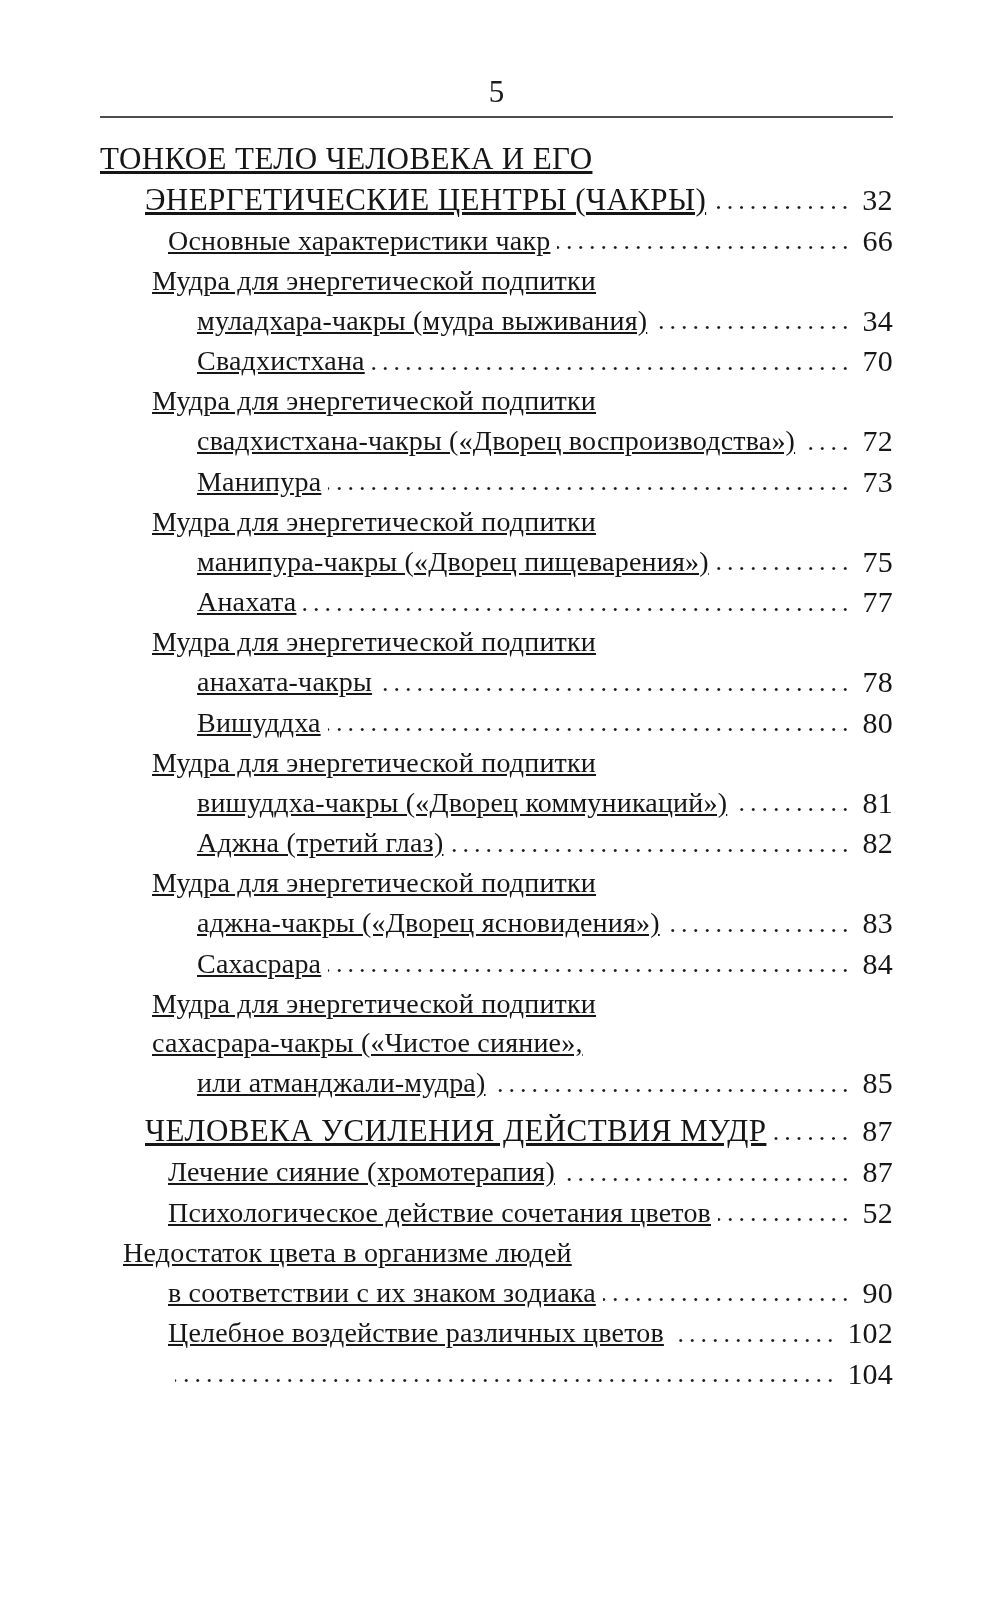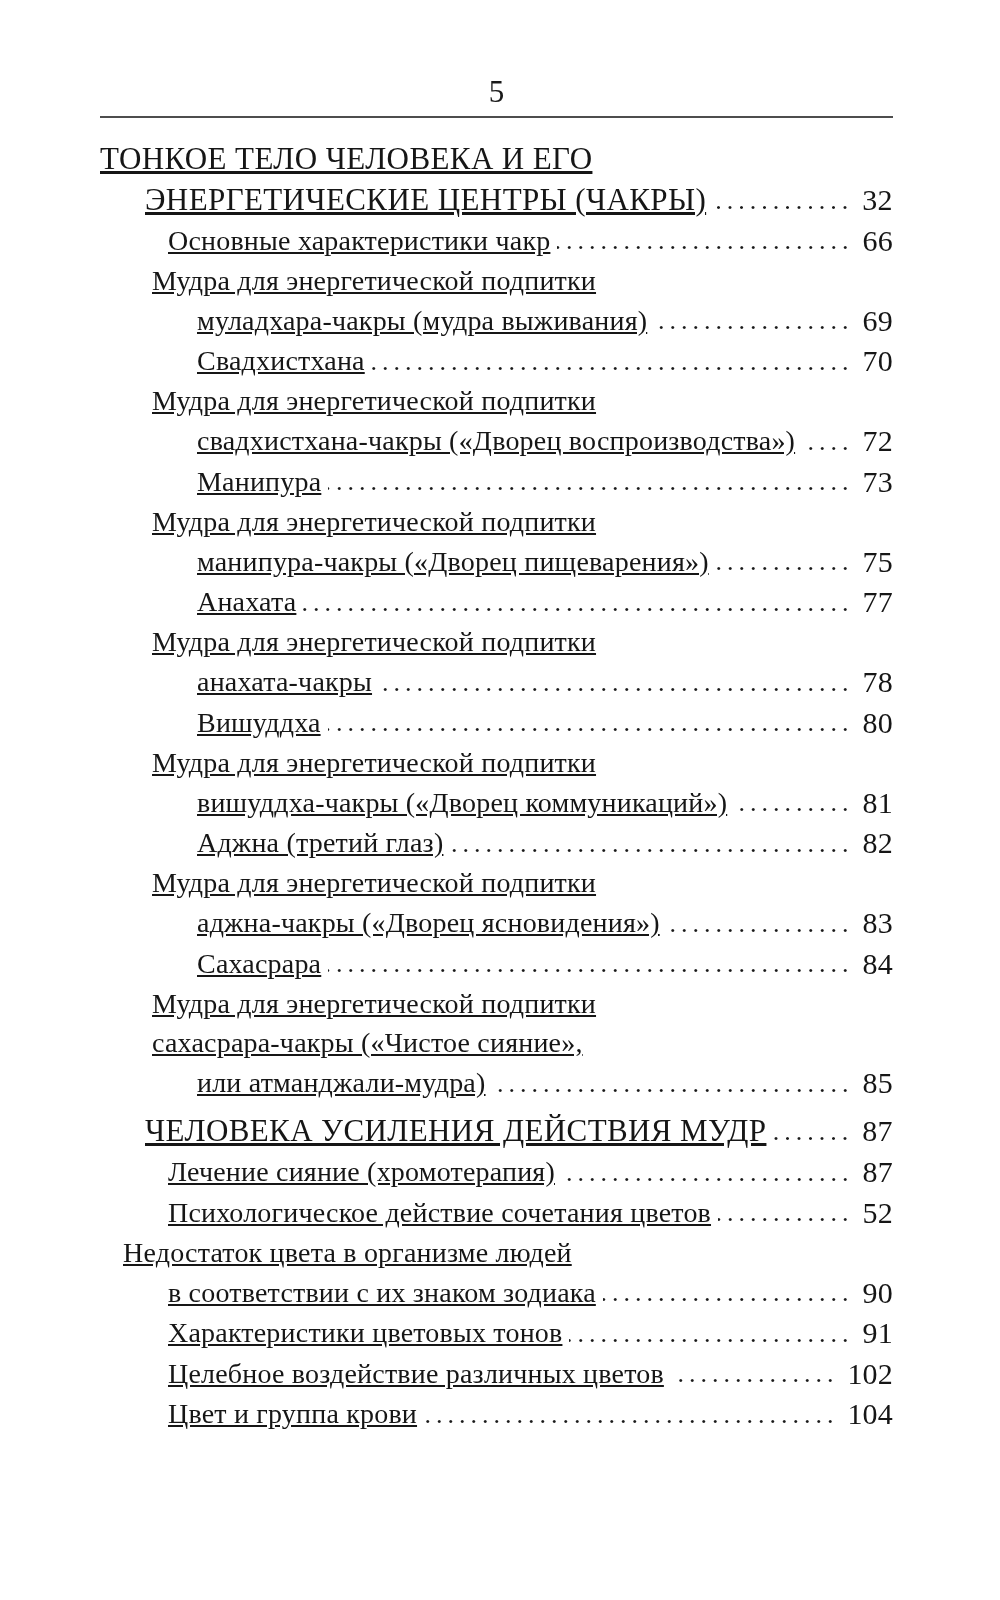--- a/index.html
+++ b/index.html
@@ -104,21 +104,21 @@
           <span class="text">Основные характеристики чакр</span>
           <span class="dots"></span>
           <span class="pageno">66</span>
         </div>
       </div>
       <div class="toc-entry level-2">
         <div class="toc-line"><span class="text">Мудра для энергетической подпитки</span></div>
         <div class="toc-line last">
           <span class="text">муладхара-чакры (мудра выживания)</span>
           <span class="dots"></span>
-          <span class="pageno">69</span>
+          <span class="pageno">34</span>
         </div>
       </div>
       <div class="toc-entry level-2">
         <div class="toc-line last">
           <span class="text">Свадхистхана</span>
           <span class="dots"></span>
           <span class="pageno">70</span>
         </div>
       </div>
       <div class="toc-entry level-2">
@@ -229,33 +229,25 @@
       <div class="toc-entry level-1">
         <div class="toc-line"><span class="text">Недостаток цвета в организме людей</span></div>
         <div class="toc-line last">
           <span class="text">в соответствии с их знаком зодиака</span>
           <span class="dots"></span>
           <span class="pageno">90</span>
         </div>
       </div>
       <div class="toc-entry level-1">
         <div class="toc-line last">
-          <span class="text">Характеристики цветовых тонов</span>
-          <span class="dots"></span>
-          <span class="pageno">91</span>
-        </div>
-      </div>
-      <div class="toc-entry level-1">
-        <div class="toc-line last">
           <span class="text">Целебное воздействие различных цветов</span>
           <span class="dots"></span>
           <span class="pageno">102</span>
         </div>
       </div>
       <div class="toc-entry level-1">
         <div class="toc-line last">
-          <span class="text">Цвет и группа крови</span>
           <span class="dots"></span>
           <span class="pageno">104</span>
         </div>
       </div>
     </div>
 </div>
 
 </body></html>

